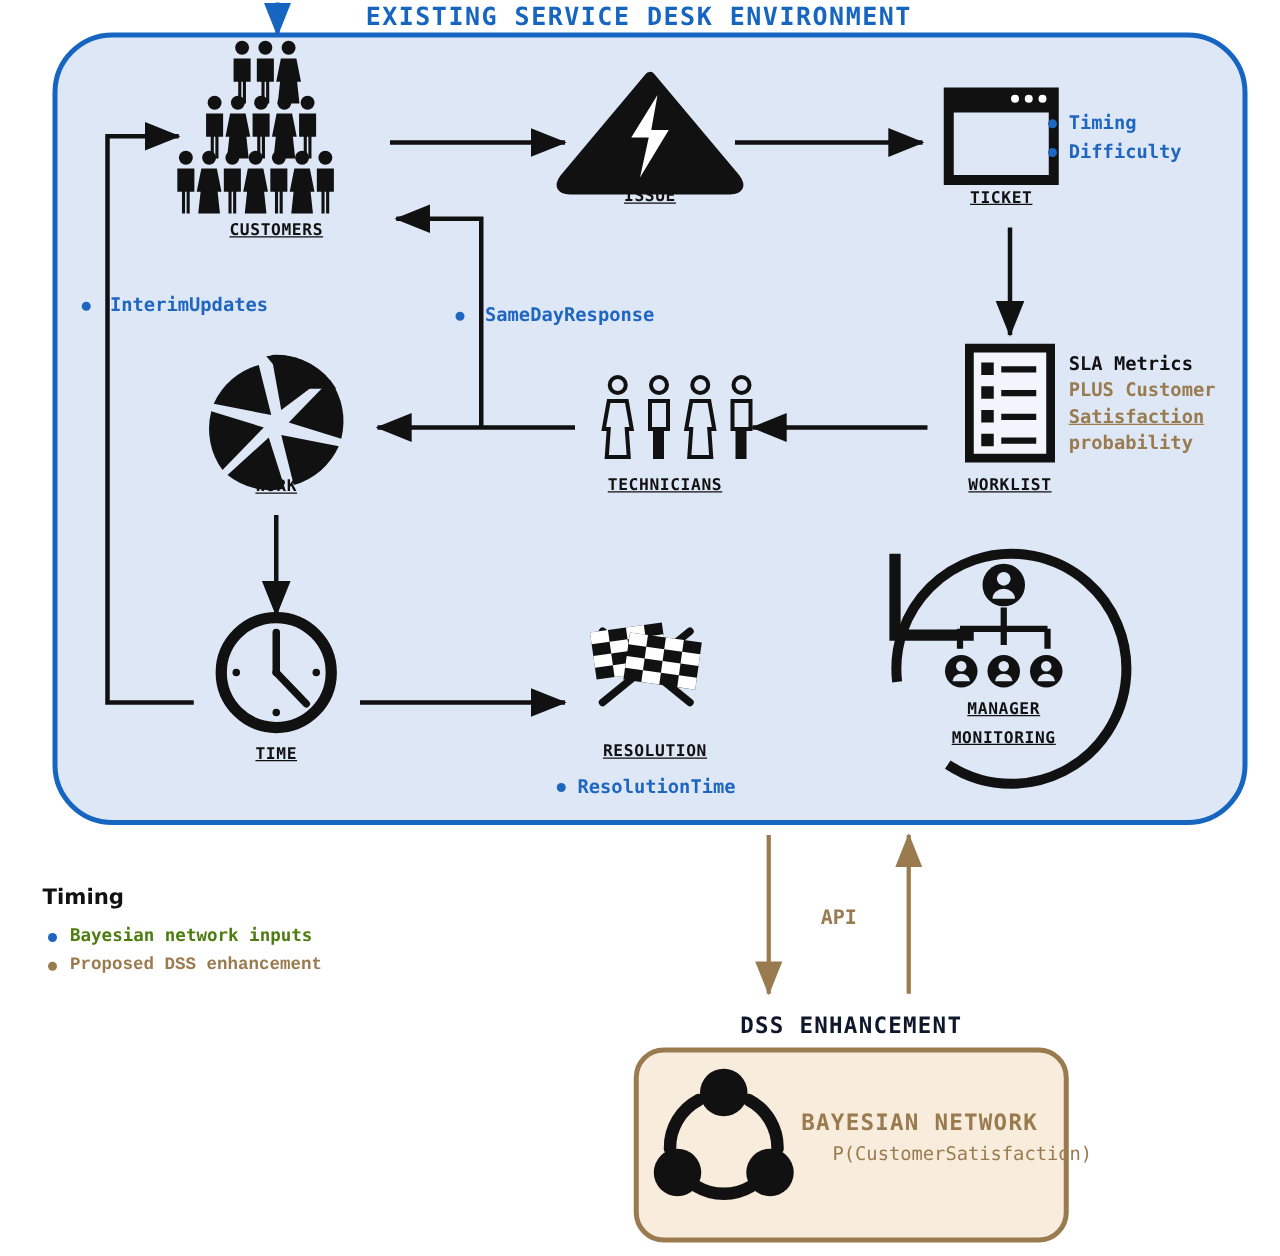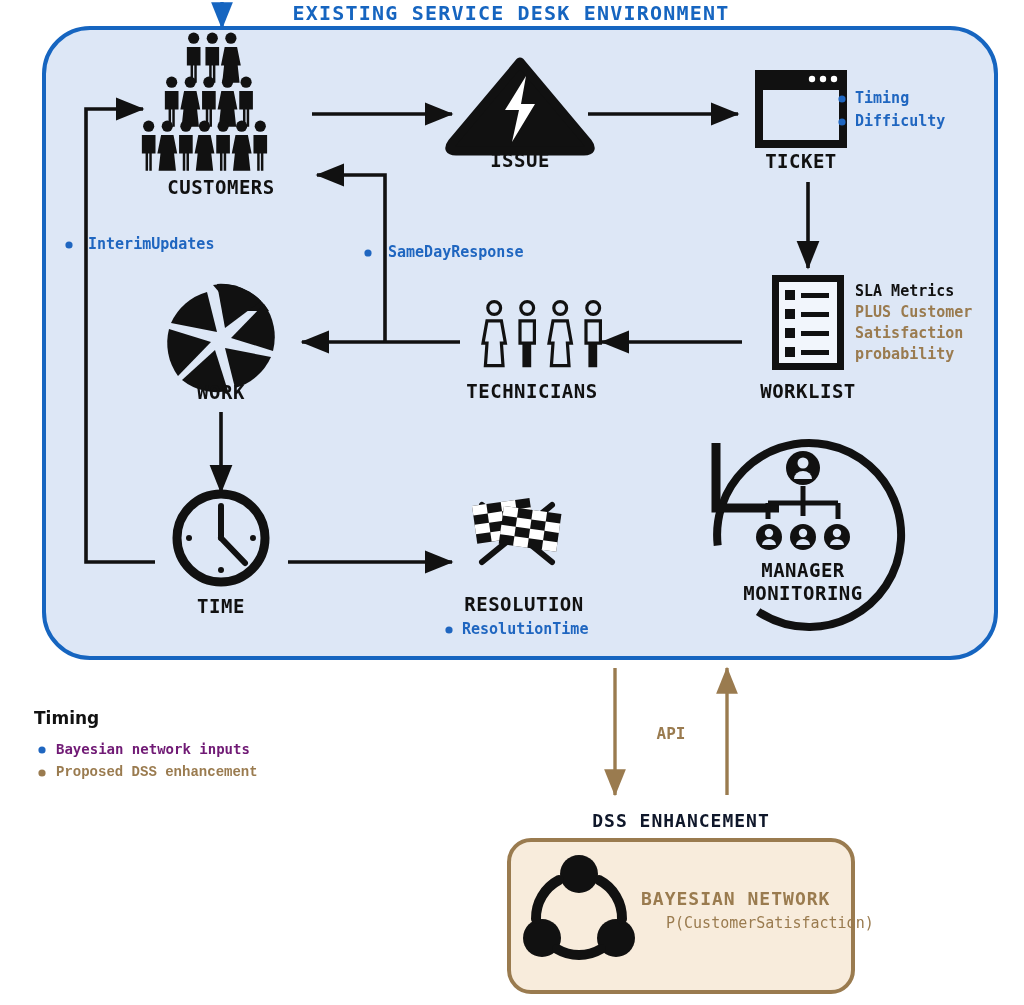--- a/index.html
+++ b/index.html
@@ -28,26 +28,27 @@
     height: 1005px;
     overflow: visible;
   }
   .txt {
     position: absolute;
     white-space: pre;
     font-family: "DejaVu Sans Mono", "Liberation Mono", monospace;
     line-height: 1.0;
   }
   .node-label {
-    font-size: 19px;
+    font-size: 13px;
     font-weight: 700;
     color: #111111;
     letter-spacing: 0.5px;
     transform: translateX(-50%);
     text-align: center;
+    text-decoration: underline;
   }
   .panel-title {
     font-size: 20px;
     font-weight: 700;
     color: #1665c0;
     letter-spacing: 1.2px;
     transform: translateX(-50%);
   }
   .bn-label {
     font-size: 15px;
@@ -390,30 +391,30 @@
   <div class="txt node-label" style="left:221px; top:597px;">TIME</div>
   <div class="txt node-label" style="left:524px; top:595px;">RESOLUTION</div>
   <div class="txt node-label" style="left:803px; top:561px;">MANAGER</div>
   <div class="txt node-label" style="left:803px; top:584px;">MONITORING</div>
 
   <div class="txt bn-label" style="left:855px; top:91px;">Timing</div>
   <div class="txt bn-label" style="left:855px; top:114px;">Difficulty</div>
 
   <div class="txt sla-black" style="left:855px; top:284px;">SLA Metrics</div>
   <div class="txt dss-label" style="left:855px; top:305px;">PLUS Customer</div>
-  <div class="txt dss-label" style="left:855px; top:326px;">Satisfaction</div>
+  <div class="txt dss-label" style="left:855px; top:326px;text-decoration:underline;">Satisfaction</div>
   <div class="txt dss-label" style="left:855px; top:347px;">probability</div>
 
   <div class="txt bn-label" style="left:88px; top:237px;">InterimUpdates</div>
   <div class="txt bn-label" style="left:388px; top:245px;">SameDayResponse</div>
   <div class="txt api-label" style="left:671px; top:726px;">API</div>
 
   <div class="txt bn-label" style="left:462px; top:622px;">ResolutionTime</div>
 
   <div class="txt legend-title" style="left:34px; top:710px;">Timing</div>
-  <div class="txt legend-item" style="left:56px; top:742px; color:#701a75;">Bayesian network inputs</div>
+  <div class="txt legend-item" style="left:56px; top:742px; color:#4d7c0f;">Bayesian network inputs</div>
   <div class="txt legend-item" style="left:56px; top:765px; color:#9a7b4f;font-family:Liberation Mono, monospace;">Proposed DSS enhancement</div>
 
   <div class="txt dss-title" style="left:681px; top:812px;">DSS ENHANCEMENT</div>
   <div class="txt bn-box-title" style="left:641px; top:890px;">BAYESIAN NETWORK</div>
   <div class="txt bn-box-sub" style="left:626px; top:916px;">P(CustomerSatisfaction)</div>
 
 </div>
 
 </body></html>

